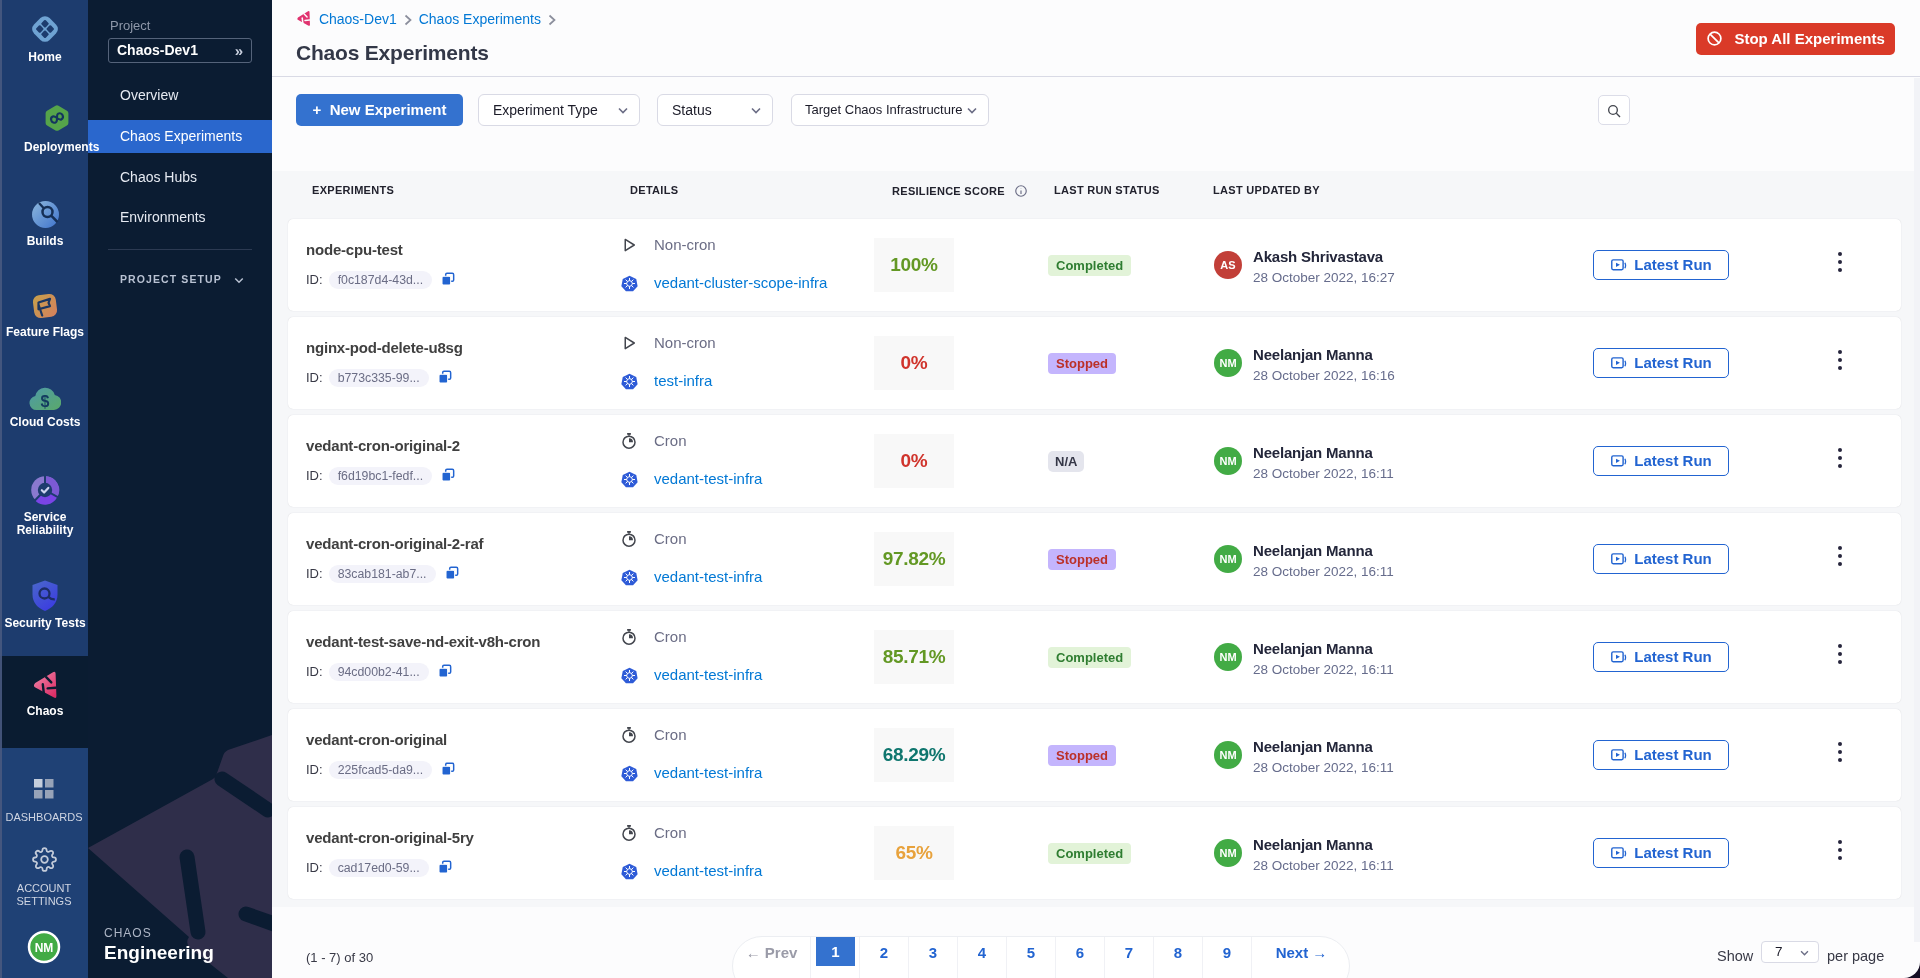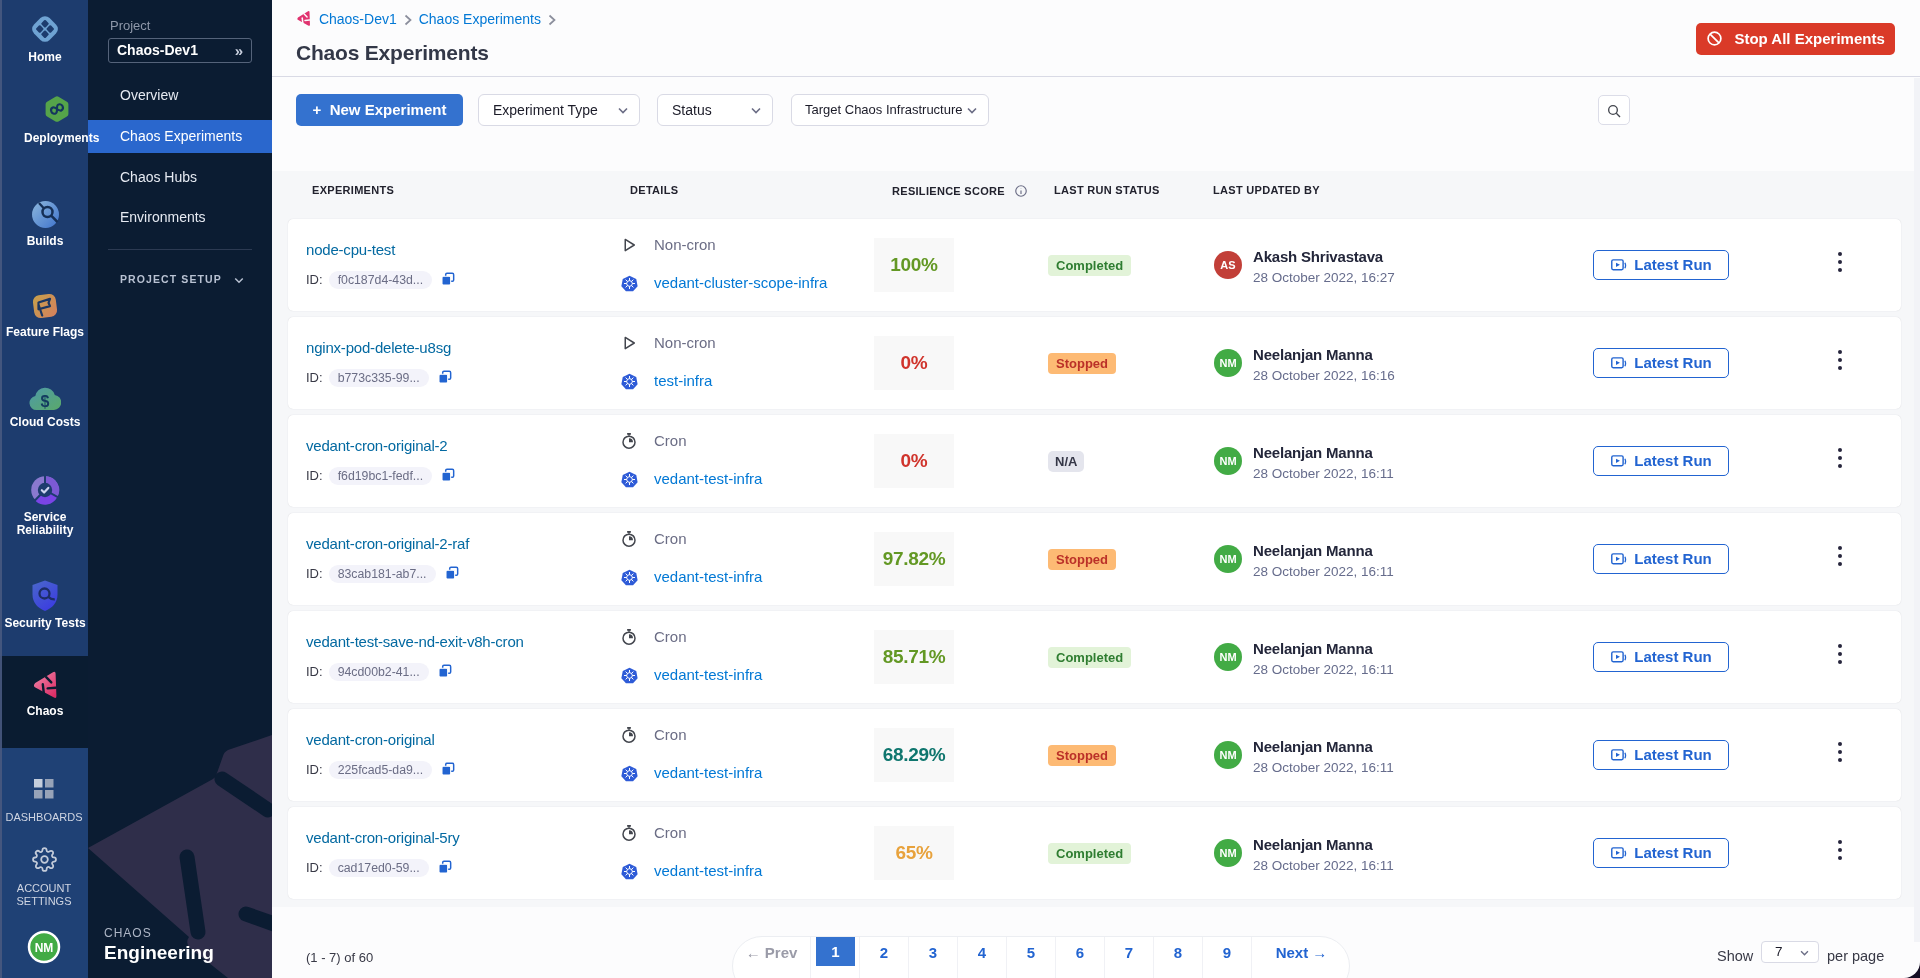--- a/index.html
+++ b/index.html
@@ -43,27 +43,27 @@
 .sel { position:absolute; top:94px; height:32px; border:1px solid #d9dae5; background:#fff; border-radius:6px; font-size:14px; color:#1b1b28; line-height:30px; padding-left:14px; }
 .sel .chev { position:absolute; right:11px; top:12px; width:10px; height:7px; }
 .sel .chev svg { display:block; }
 .btn-search { position:absolute; left:1326px; top:95px; width:32px; height:30px; border:1px solid #dcdde8; background:#fff; border-radius:5px; text-align:center; }
 .btn-date { position:absolute; left:1374px; top:94px; width:248px; height:33px; border:1.5px solid #2a6bd7; background:#fff; border-radius:7px; color:#1a6ce0; font-size:16px; font-weight:bold; text-align:center; line-height:30px; }
 
 
 .thead { position:absolute; top:184px; font-size:11px; font-weight:bold; letter-spacing:0.3px; color:#22222e; }
 .tablebg { position:absolute; left:0px; top:171px; width:1648px; height:736px; background:#f6f7f9; }
 .card { position:absolute; left:16px; width:1613px; height:92px; background:#fff; border-radius:5px; box-shadow:0 0 1px rgba(40,41,61,.2); }
-.ename { position:absolute; left:18px; top:22px; font-size:15px; font-weight:normal; color:#0369a1; letter-spacing:-0.2px; }
+.ename { position:absolute; left:18px; top:22px; font-size:15px; font-weight:bold; color:#404040; letter-spacing:-0.2px; }
 .eid { position:absolute; left:18px; top:52px; font-size:13px; color:#383946; }
 .eid .pill { display:inline-block; background:#f3f3fa; border-radius:9px; padding:2px 9px; color:#6b6d85; margin-left:6px; font-size:12.3px; }
 .score { position:absolute; left:586px; top:19px; width:80px; height:54px; background:#f8f8f8; text-align:center; font-size:19px; font-weight:bold; line-height:54px; letter-spacing:-0.3px; }
 .badge { position:absolute; left:760px; top:36px; height:21px; border-radius:4px; font-size:13px; font-weight:bold; line-height:21px; padding:0 8px; }
 .b-green { background:#e2f3d8; color:#2f7d31; }
-.b-red { background:#fdba74; color:#bb3028; }
+.b-red { background:#c4b5fd; color:#bb3028; }
 .b-gray { background:#e4e5ed; color:#343646; left:760px; padding:0 7px; border-radius:5px; }
 .avatar { position:absolute; left:926px; top:32px; width:28px; height:28px; border-radius:50%; color:#fff; font-size:11px; font-weight:bold; text-align:center; line-height:28px; }
 .uname { position:absolute; left:965px; top:29px; font-size:15px; font-weight:bold; color:#23263a; letter-spacing:-0.2px; }
 .udate { position:absolute; left:965px; top:51px; font-size:13.5px; color:#666c8c; }
 .btn-run { position:absolute; left:1305px; top:31px; width:136px; height:30px; border:1px solid #2264d1; border-radius:5px; color:#2264d1; font-size:15px; font-weight:bold; text-align:center; line-height:28px; }
 .dots { position:absolute; left:1550px; top:33px; width:4px; }
 .dots i { display:block; width:4px; height:4px; border-radius:50%; background:#26253d; margin-bottom:4px; }
 
 .dline { position:absolute; left:332px; }
 .dline .ic-type { position:absolute; left:0; top:0; }
@@ -471,21 +471,21 @@
           </svg>Latest Run</div>
       <div class="dots">
           <i></i>
           <i></i>
           <i></i>
         </div>
     </div>
 
     <div class="cornerdark"></div>
     <div class="cornerwhite"></div>
-    <div class="foot-count">(1 - 7) of 60</div>
+    <div class="foot-count">(1 - 7) of 30</div>
     <div class="pagwrap">
         <div style="position:absolute;left:0;top:0;width:78px;height:60px;border-right:1px solid #f0f1f5;text-align:center;font-size:15px;font-weight:bold;color:#9a9ba8;line-height:32px;">← Prev</div>
         <div style="position:absolute;left:78px;top:0;width:49px;height:60px;border-right:1px solid #f0f1f5;">
           <div style="position:absolute;left:5px;top:0px;width:39px;height:29px;background:#3472cf;color:#fff;font-size:15px;font-weight:bold;text-align:center;line-height:29px;">1</div>
         </div>
         <div style="position:absolute;left:127px;top:0;width:49px;height:60px;border-right:1px solid #f0f1f5;text-align:center;font-size:15px;font-weight:bold;color:#2264d1;line-height:32px;">2</div>
         <div style="position:absolute;left:176px;top:0;width:49px;height:60px;border-right:1px solid #f0f1f5;text-align:center;font-size:15px;font-weight:bold;color:#2264d1;line-height:32px;">3</div>
         <div style="position:absolute;left:225px;top:0;width:49px;height:60px;border-right:1px solid #f0f1f5;text-align:center;font-size:15px;font-weight:bold;color:#2264d1;line-height:32px;">4</div>
         <div style="position:absolute;left:274px;top:0;width:49px;height:60px;border-right:1px solid #f0f1f5;text-align:center;font-size:15px;font-weight:bold;color:#2264d1;line-height:32px;">5</div>
         <div style="position:absolute;left:323px;top:0;width:49px;height:60px;border-right:1px solid #f0f1f5;text-align:center;font-size:15px;font-weight:bold;color:#2264d1;line-height:32px;">6</div>
@@ -533,21 +533,21 @@
           <rect x="6" y="6" width="22" height="22" rx="6.5" fill="#6fa3d3"></rect>
           <rect x="10.3" y="10.3" width="6" height="6" rx="1.2" fill="#1d3c6e"></rect>
           <rect x="17.7" y="10.3" width="6" height="6" rx="1.2" fill="#1d3c6e"></rect>
           <rect x="10.3" y="17.7" width="6" height="6" rx="1.2" fill="#1d3c6e"></rect>
           <rect x="17.7" y="17.7" width="6" height="6" rx="1.2" fill="#1d3c6e"></rect>
         </g>
       </svg>
       <div class="lbl" style="margin-top:5px;">Home</div>
     </div>
 
-    <div class="rail-item" style="top:95px;padding-left:24px;">
+    <div class="rail-item" style="top:104px;padding-left:24px;">
       <svg width="28" height="28" viewBox="0 0 28 28">
         <path d="M12.5 1.8 a3 3 0 0 1 3 0 l8.4 4.85 a3 3 0 0 1 1.5 2.6 v9.7 a3 3 0 0 1 -1.5 2.6 l-8.4 4.85 a3 3 0 0 1 -3 0 l-8.4 -4.85 a3 3 0 0 1 -1.5 -2.6 v-9.7 a3 3 0 0 1 1.5 -2.6 z" fill="#55a44a"></path>
         <g transform="rotate(-28 14 14)" fill="none" stroke="#14355e" stroke-width="2.1">
           <path d="M7.8 14 c0 -2 1.4 -3.3 3.1 -3.3 c3 0 3.2 6.6 6.2 6.6 c1.7 0 3.1 -1.3 3.1 -3.3 c0 -2 -1.4 -3.3 -3.1 -3.3 c-3 0 -3.2 6.6 -6.2 6.6 c-1.7 0 -3.1 -1.3 -3.1 -3.3 z"></path>
         </g>
       </svg>
       <div class="lbl" style="margin-top:9px;">Deployments</div>
     </div>
 
     <div class="rail-item" style="top:198px;">

